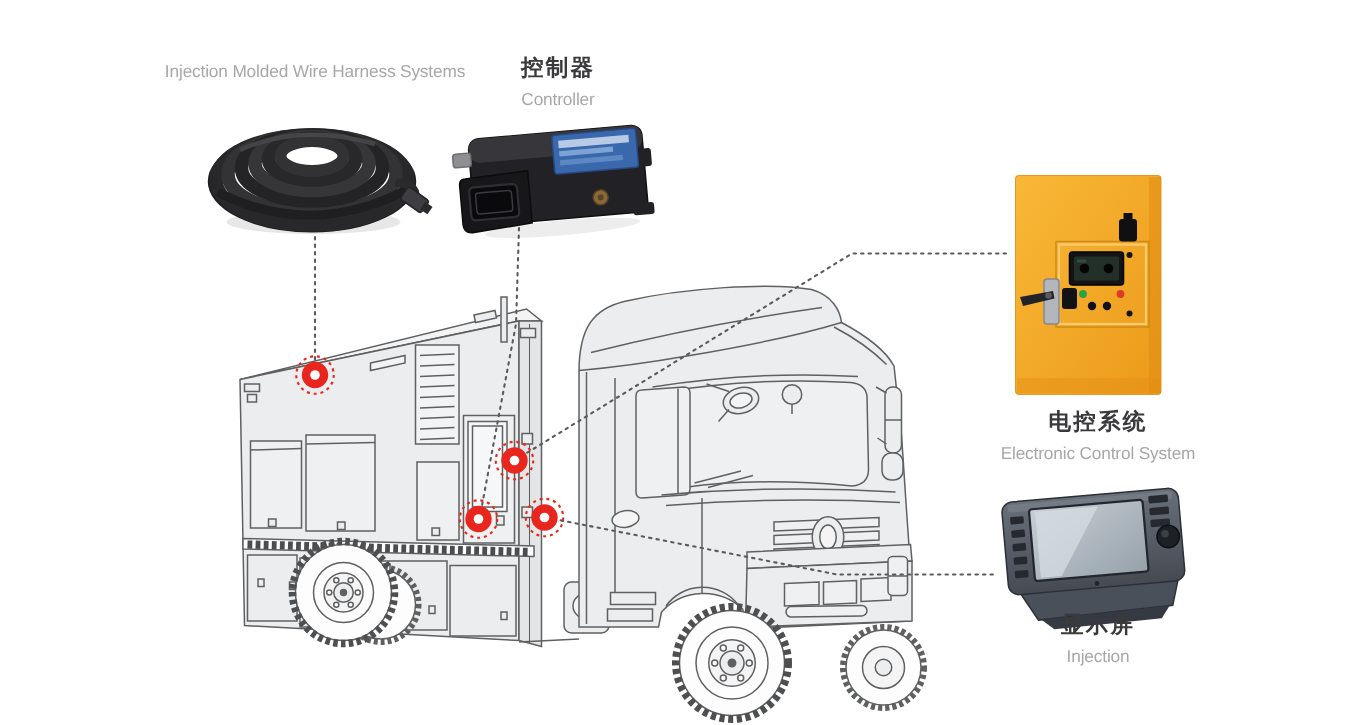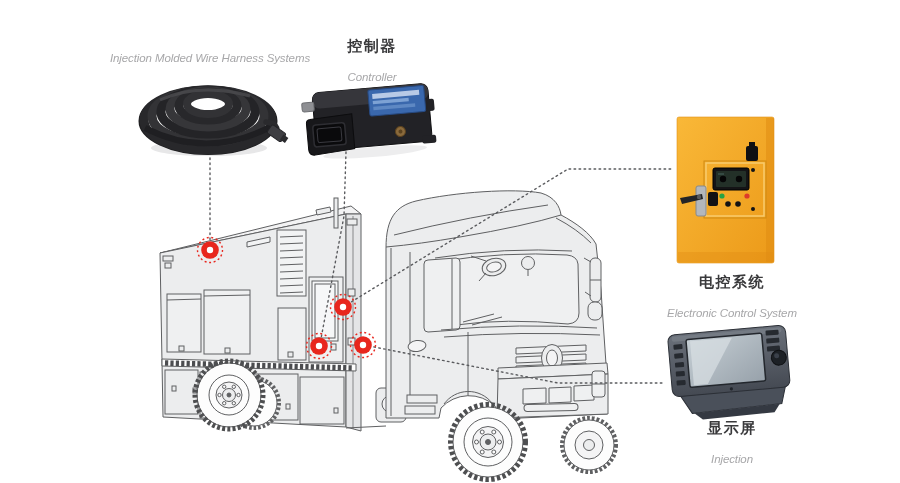--- a/index.html
+++ b/index.html
@@ -3,25 +3,25 @@
 <meta charset="utf-8">
 <style>
   html,body{margin:0;padding:0;background:#fff;}
   .canvas{position:relative;width:900px;height:483px;background:#ffffff;overflow:hidden;
           font-family:"Liberation Sans",sans-serif;}
   .canvas svg{position:absolute;left:0;top:0;}
   .comp-label{position:absolute;text-align:center;}
   .comp-label .zh{display:block;font-size:15px;font-weight:700;color:#3a3a3c;
                   letter-spacing:1.5px;line-height:19px;white-space:nowrap;}
   .comp-label .en{display:block;font-size:11.5px;color:#a7a7a9;line-height:14px;
-                  margin-top:15px;white-space:nowrap;letter-spacing:-0.1px;font-style:italic;}
+                  margin-top:5px;white-space:nowrap;letter-spacing:-0.1px;}
   .lbl-harness{left:94px;top:36px;width:232px;}
   .lbl-controller{left:317px;top:36px;width:110px;}
   .lbl-ecs{left:644px;top:272px;width:176px;}
-  .lbl-display{left:657px;top:418px;width:150px;}
+  .lbl-display{left:657px;top:407px;width:150px;}
 </style>
 </head>
 <body>
 
 <div class="canvas">
 
 <svg width="900" height="483" viewBox="0 0 900 483">
   <defs>
     <linearGradient id="gradOrange" x1="0" y1="0" x2="1" y2="1">
       <stop offset="0" stop-color="#f9b838"></stop>

